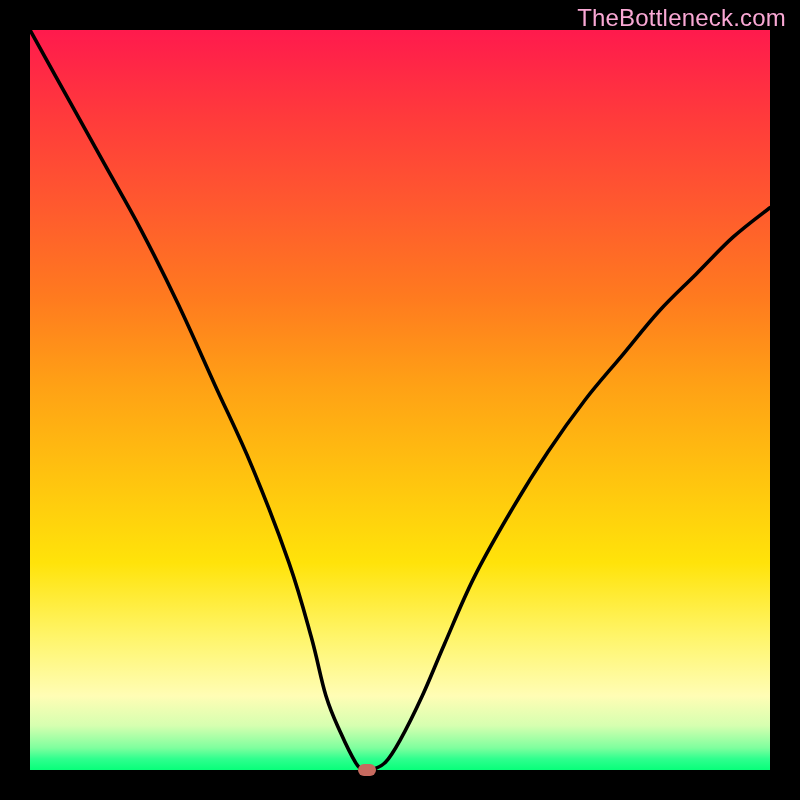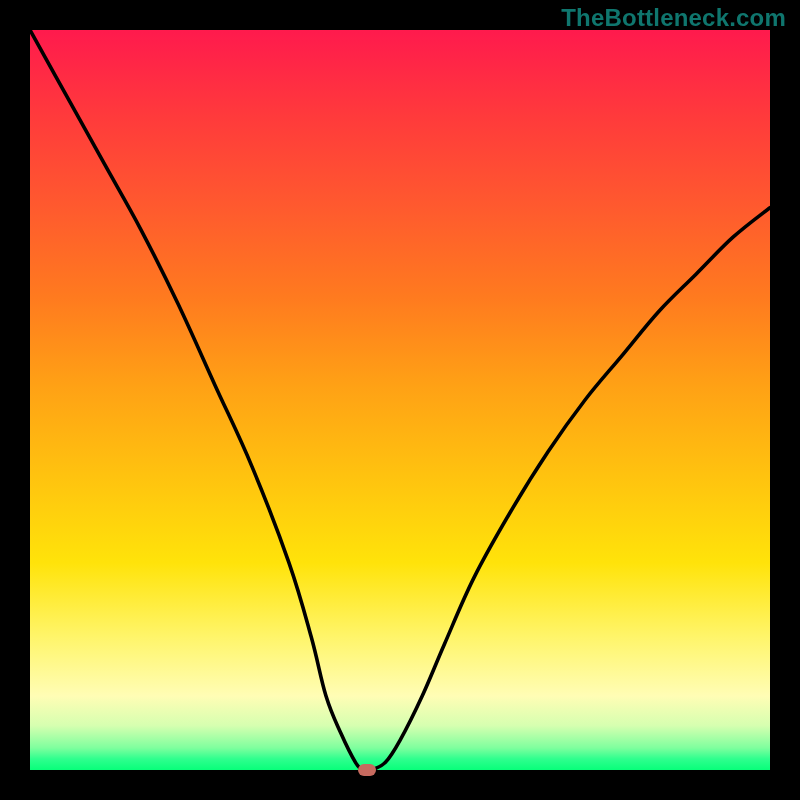--- a/index.html
+++ b/index.html
@@ -39,22 +39,22 @@
       #2fff8e 98.5%,
       #08ff7a 100%
     );
   }
   .watermark {
     position: absolute;
     top: 4px;
     right: 14px;
     font-family: Arial, Helvetica, sans-serif;
     font-size: 24px;
-    font-weight: 700;
-    color: #0f766e;
+    font-weight: 400;
+    color: #f9a8d4;
     letter-spacing: 0.2px;
     user-select: none;
   }
   svg.curve {
     position: absolute;
     left: 0;
     top: 0;
     width: 740px;
     height: 740px;
   }

